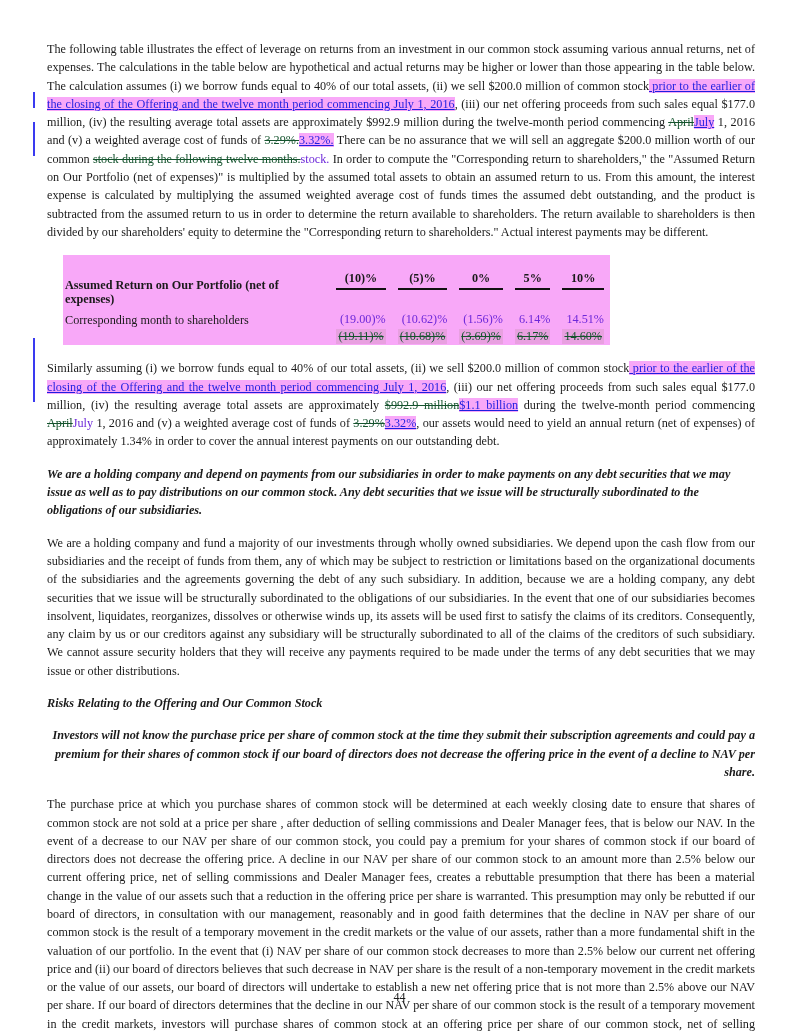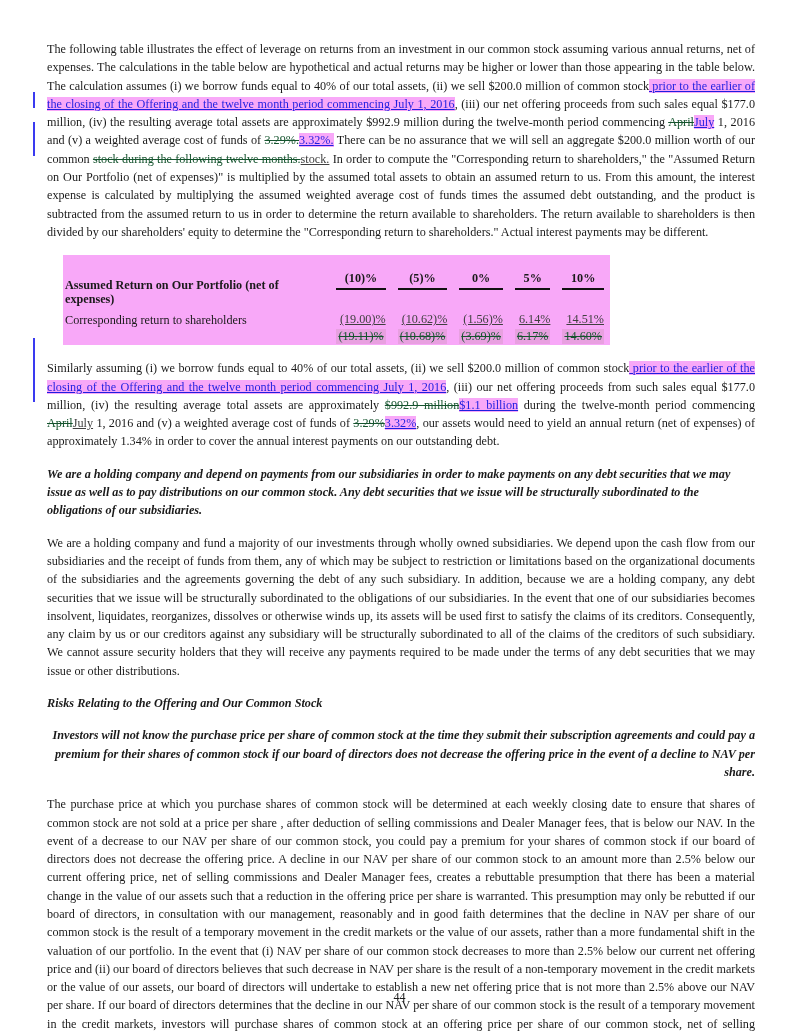--- a/index.html
+++ b/index.html
@@ -2,21 +2,21 @@
 <html><head>
   <meta charset="utf-8">
   <style>
     html, body { margin: 0; padding: 0; background: #ffffff; }
     body { width: 799px; height: 1034px; position: relative; overflow: hidden;
       font-family: "Liberation Serif", "DejaVu Serif", serif; color: #1a1a1a; }
     .page { position: absolute; left: 47px; top: 40px; width: 708px; }
     p { margin: 0; font-size: 12.2px; line-height: 18.3px; text-align: justify; }
     .para { margin-bottom: 14px; }
     .ins { color: #1f1fe0; text-decoration: underline; background: #f8a8f8; }
-    .ins-plain { color: #404040; text-decoration: underline; }
+    .ins-plain { color: #6d28d9; }
     .del { color: #14532d; text-decoration: line-through; }
     .bi { font-weight: bold; font-style: italic; }
     .changebar { position: absolute; width: 2px; background: #3a3af0; left: 33px; }
     table.ret { width: 547px; margin-left: 16px; border-collapse: collapse; background: #f8a8f8; font-size: 12.2px; margin-top: 4px; margin-bottom: 14px; }
     table.ret td { padding: 0 2px; vertical-align: bottom; }
     .hdr-label { font-weight: bold; line-height: 14px; padding-top: 4px !important; }
     .hdr-col { font-weight: bold; text-align: center; }
     .hdr-col span { display: block; border-bottom: 2px solid #111; margin: 16px 4px; padding-bottom: 2px; }
     .val-cell { text-align: right; padding: 6px 6px 1px 6px !important; }
     .val-cell .ins-plain { }
@@ -50,21 +50,21 @@
             <span>0%</span>
           </td>
       <td class="hdr-col">
             <span>5%</span>
           </td>
       <td class="hdr-col">
             <span>10%</span>
           </td>
     </tr>
     <tr>
-      <td class="row-label">Corresponding return to shareholders</td>
+      <td class="row-label">Corresponding month to shareholders</td>
       <td class="val-cell"><span class="ins-plain">(19.00)%</span></td>
       <td class="val-cell"><span class="ins-plain">(10.62)%</span></td>
       <td class="val-cell"><span class="ins-plain">(1.56)%</span></td>
       <td class="val-cell"><span class="ins-plain">6.14%</span></td>
       <td class="val-cell"><span class="ins-plain">14.51%</span></td>
     </tr>
     <tr>
       <td></td>
       <td class="old-cell">
             <span class="del">(19.11)%</span>

